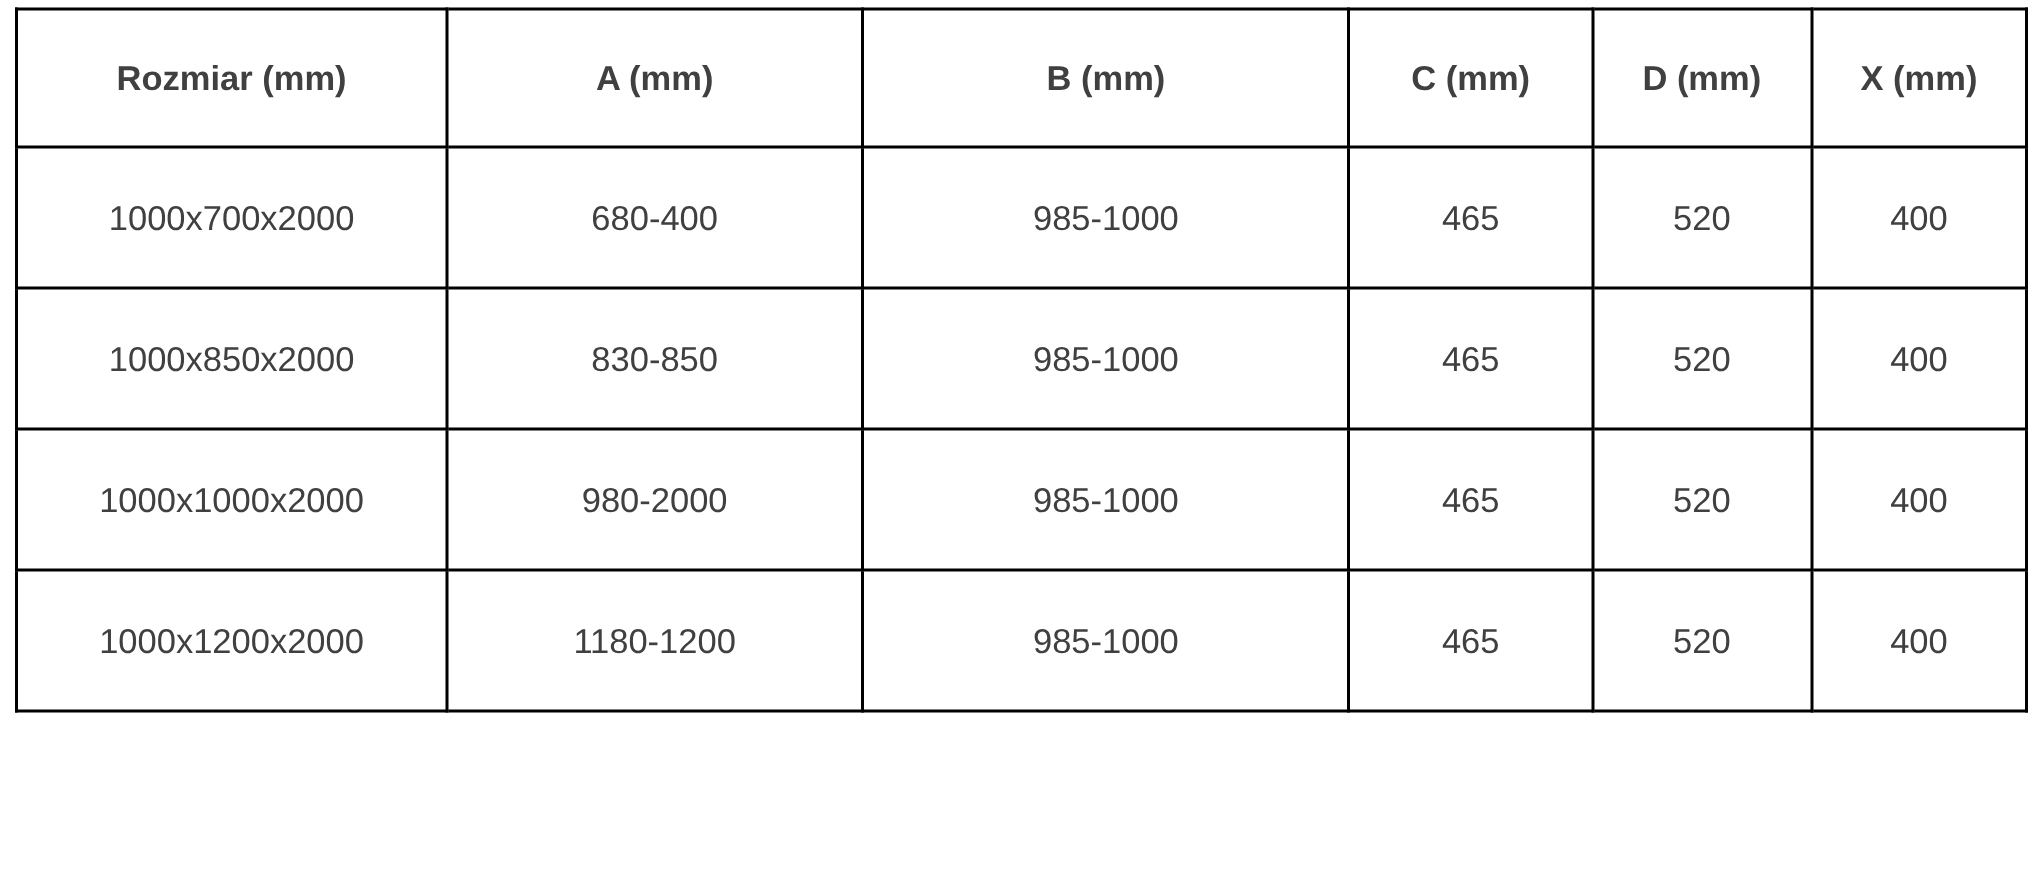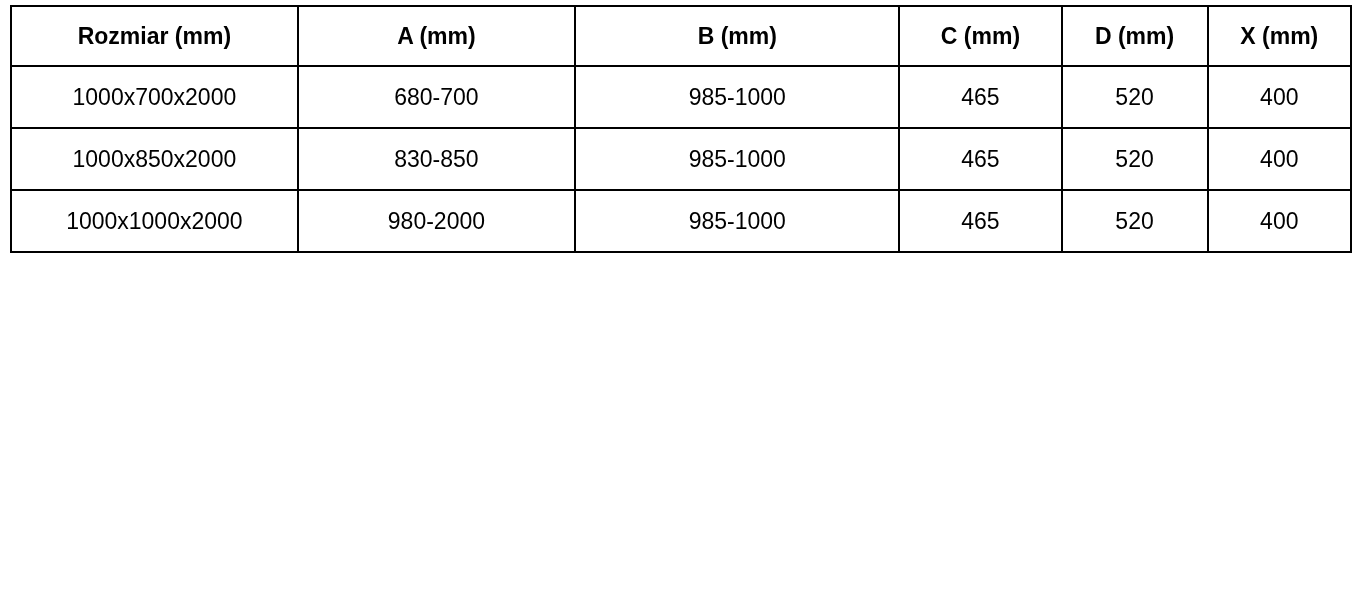--- a/index.html
+++ b/index.html
@@ -22,22 +22,22 @@
     width: 1342px;
     border-collapse: collapse;
     table-layout: fixed;
     background: #ffffff;
   }
   table.spec-table th,
   table.spec-table td {
     border: 2px solid #000000;
     text-align: center;
     vertical-align: middle;
-    color: #000000;
-    padding: 0 4px;
+    color: #404040;
+    padding: 16px 4px;
     overflow: hidden;
     white-space: nowrap;
   }
   table.spec-table th {
     height: 58px;
     font-size: 23px;
     font-weight: bold;
   }
   table.spec-table td {
     height: 60px;
@@ -71,21 +71,21 @@
           <th>A (mm)</th>
           <th>B (mm)</th>
           <th>C (mm)</th>
           <th>D (mm)</th>
           <th>X (mm)</th>
         </tr>
     </thead>
     <tbody>
         <tr>
           <td>1000x700x2000</td>
-          <td>680-700</td>
+          <td>680-400</td>
           <td>985-1000</td>
           <td>465</td>
           <td>520</td>
           <td>400</td>
         </tr>
         <tr>
           <td>1000x850x2000</td>
           <td>830-850</td>
           <td>985-1000</td>
           <td>465</td>
@@ -93,15 +93,23 @@
           <td>400</td>
         </tr>
         <tr>
           <td>1000x1000x2000</td>
           <td>980-2000</td>
           <td>985-1000</td>
           <td>465</td>
           <td>520</td>
           <td>400</td>
         </tr>
+        <tr>
+          <td>1000x1200x2000</td>
+          <td>1180-1200</td>
+          <td>985-1000</td>
+          <td>465</td>
+          <td>520</td>
+          <td>400</td>
+        </tr>
       </tbody>
   </table>
 </div>
 
 </body></html>

